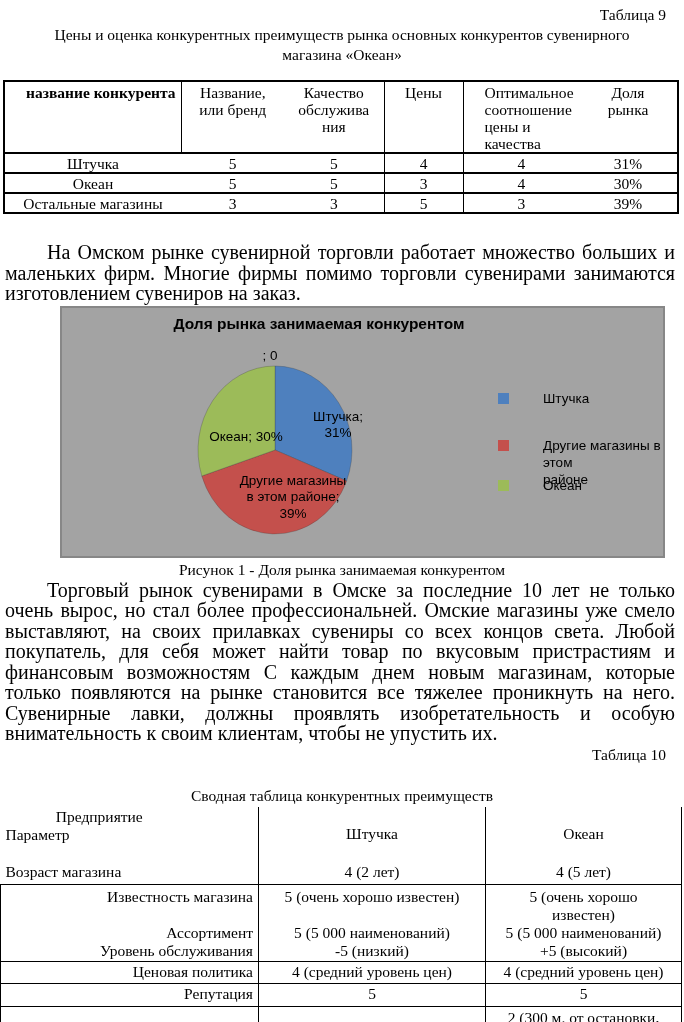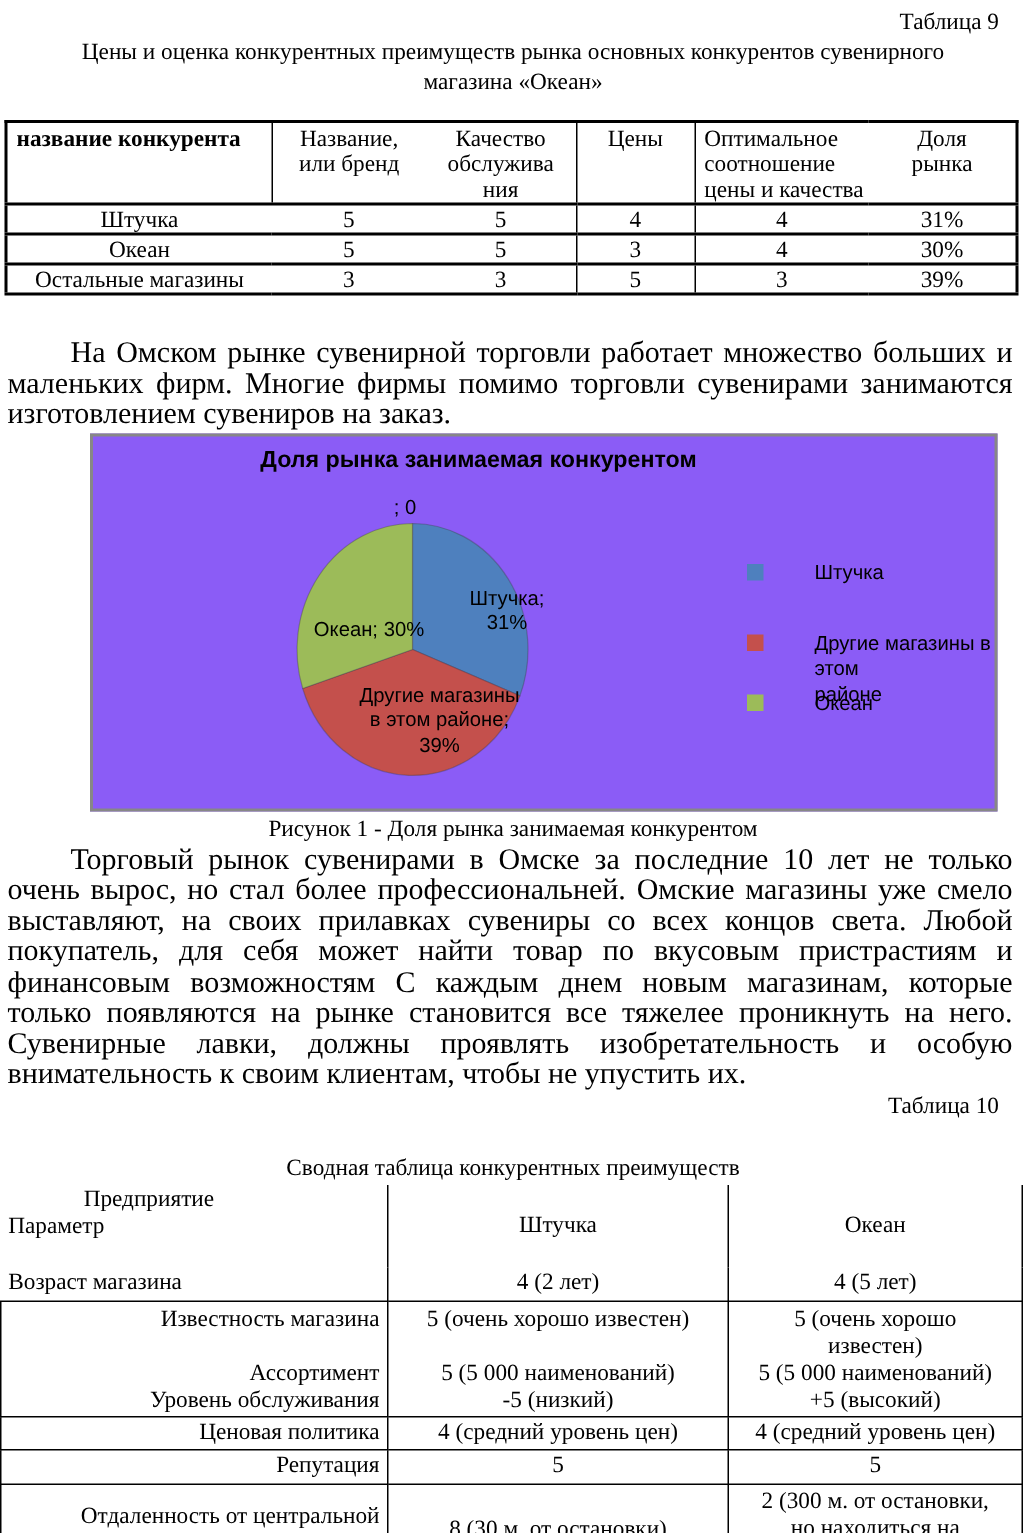--- a/index.html
+++ b/index.html
@@ -10,29 +10,29 @@
   .doc-title{width:620px;margin:0 auto;text-align:center;font-size:15.5px;line-height:20px;}
 
   
   table.t9{border-collapse:collapse;table-layout:fixed;width:674px;margin:15px 0 0 3px;
            border:2px solid #000;}
   .t9 th,.t9 td{font-weight:normal;font-size:15.5px;padding:0 3px;overflow:hidden;}
   .t9 tr.hd th{border-bottom:2px solid #000;vertical-align:top;line-height:17px;padding-top:2px;height:50px;}
   .t9 td{border-bottom:2px solid #000;height:18px;line-height:17px;text-align:center;}
   .t9 .vr{border-right:1.5px solid #000;}
   .t9 .bold{font-weight:bold;}
-  .t9 .left{text-align:left;padding-left:6px;}
+  .t9 .left{text-align:left;padding-left:21px;}
   .t9 .ctr{text-align:center;}
   .pre{white-space:pre-line;margin-left:28px;}
 
   .body-p{margin:28px 9px 0 5px;text-align:justify;text-indent:42px;font-size:20px;line-height:20.5px;}
 
   
   .chart-box{position:relative;width:601px;height:248px;margin:2px 0 0 60px;
-             border:2px solid #878787;background:#8b5cf6;
+             border:2px solid #878787;background:#a3a3a3;
              font-family:"Liberation Sans",sans-serif;}
   .chart-title{position:absolute;left:0;top:7px;width:514px;text-align:center;
                font-weight:bold;font-size:15.5px;color:#000;}
   .pie-svg{position:absolute;left:0;top:0;}
   .slice-label{position:absolute;transform:translate(-50%,-50%);text-align:center;
                font-size:13.5px;line-height:16.5px;color:#000;}
   .legend-item{position:absolute;left:436px;display:flex;align-items:flex-start;
                font-size:13.5px;line-height:17px;color:#000;}
   .legend-swatch{width:11px;height:11px;margin:3px 6px 0 0;flex:0 0 auto;}
 

